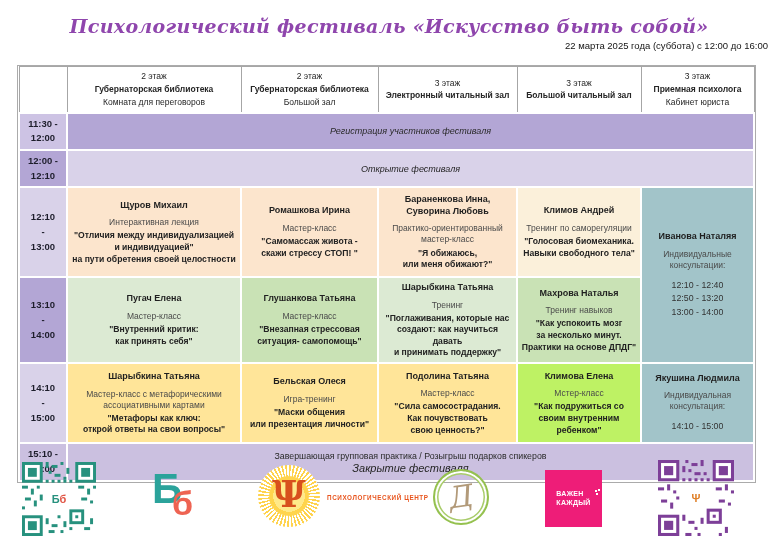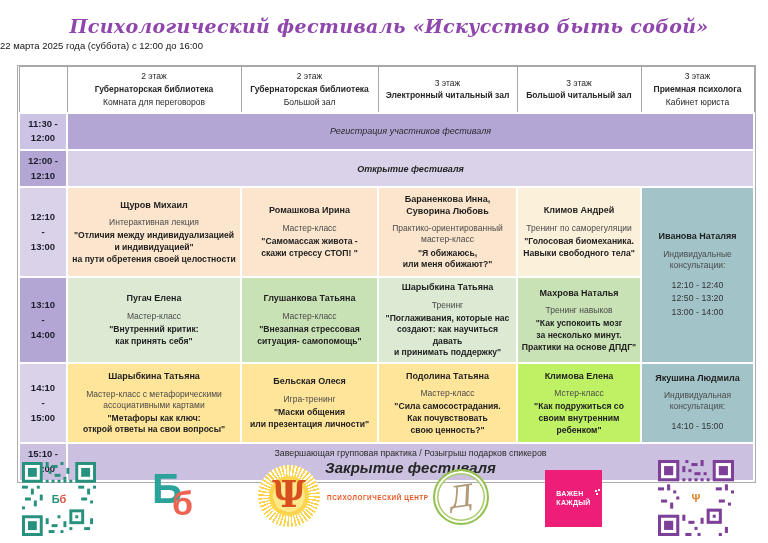--- a/index.html
+++ b/index.html
@@ -6,21 +6,21 @@
   html,body { width:768px; height:543px; background:#fff; }
   body { font-family:"Liberation Sans", sans-serif; color:#262626; position:relative; overflow:hidden; }
   .pre { white-space:pre-line; }
 
   
   .page-title {
     margin-top:15px; text-align:center;
     font-family:"DejaVu Serif", serif; font-style:italic; font-weight:bold;
     font-size:19px; color:#8f46ad; letter-spacing:0.3px;padding-left:10px;
   }
-  .page-subtitle { text-align:left; font-size:9.5px; color:#141414; margin-top:3px; }
+  .page-subtitle { text-align:right; font-size:9.5px; color:#141414; margin-top:3px; }
 
   
   table.schedule {
     position:absolute; left:18px; top:66px; width:735px;
     border-collapse:collapse; table-layout:fixed;
     outline:1px solid #ababab;
   }
   th {
     background:#fff; border:1px solid #a6a6a6;
     font-weight:normal; font-size:8.5px; line-height:1.5; padding:3px 2px;
@@ -32,23 +32,23 @@
     padding:3px 3px;
   }
   td.time { font-weight:bold; font-size:9.5px; line-height:1.55; color:#1d1d2b; }
 
   .speaker { font-weight:bold; font-size:9px; line-height:1.3; margin-bottom:6px; color:#1f1f1f; }
   .format  { font-size:8.5px; line-height:1.3; color:#4a4a4a; margin-bottom:2px; }
   .stitle  { font-weight:bold; font-size:8.6px; line-height:1.35; color:#222; }
   .sched   { font-size:8.8px; line-height:1.55; color:#333; margin-top:8px; }
 
   .fullrow-italic { font-style:italic; font-size:9px; color:#2a2a2a; }
-  .fullrow-bolditalic { font-style:italic; font-weight:bold; font-size:9px; color:#1f1f1f;margin-top:44px; }
+  .fullrow-bolditalic { font-style:italic; font-weight:normal; font-size:9px; color:#1f1f1f;margin-top:44px; }
   .closing-line1 { font-size:8.8px; color:#2a2a2a; }
-  .closing-line2 { font-style:italic; font-weight:bold; font-size:15px; margin-top:1px; }
+  .closing-line2 { font-style:italic; font-weight:normal; font-size:11px; margin-top:1px; }
 
   
   .bg-pdark  { background:#b3a6d5; }
   .bg-plight { background:#d9d2e9; }
   .bg-pmid   { background:#cbc0e0; }
   .bg-pt1    { background:#cdc3e4; }
   .bg-peach  { background:#fce5cd; }
   .bg-cream  { background:#fbf0da; }
   .bg-glight { background:#dcead3; }
   .bg-gmid   { background:#c9e2b5; }

